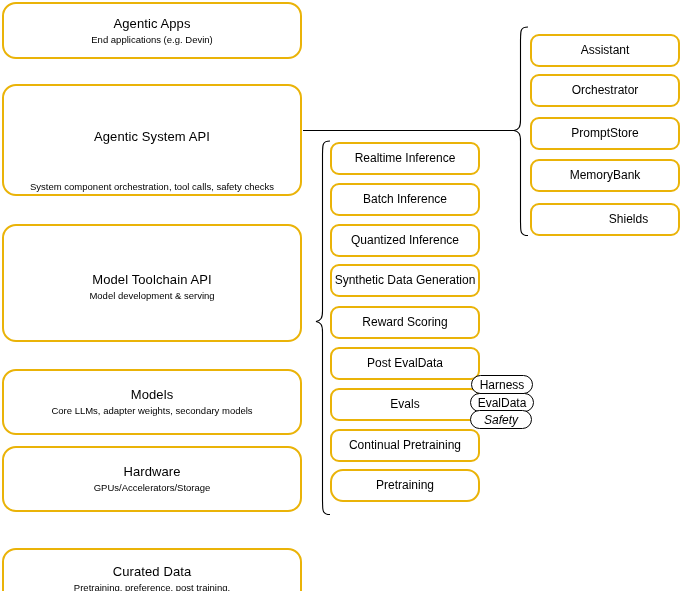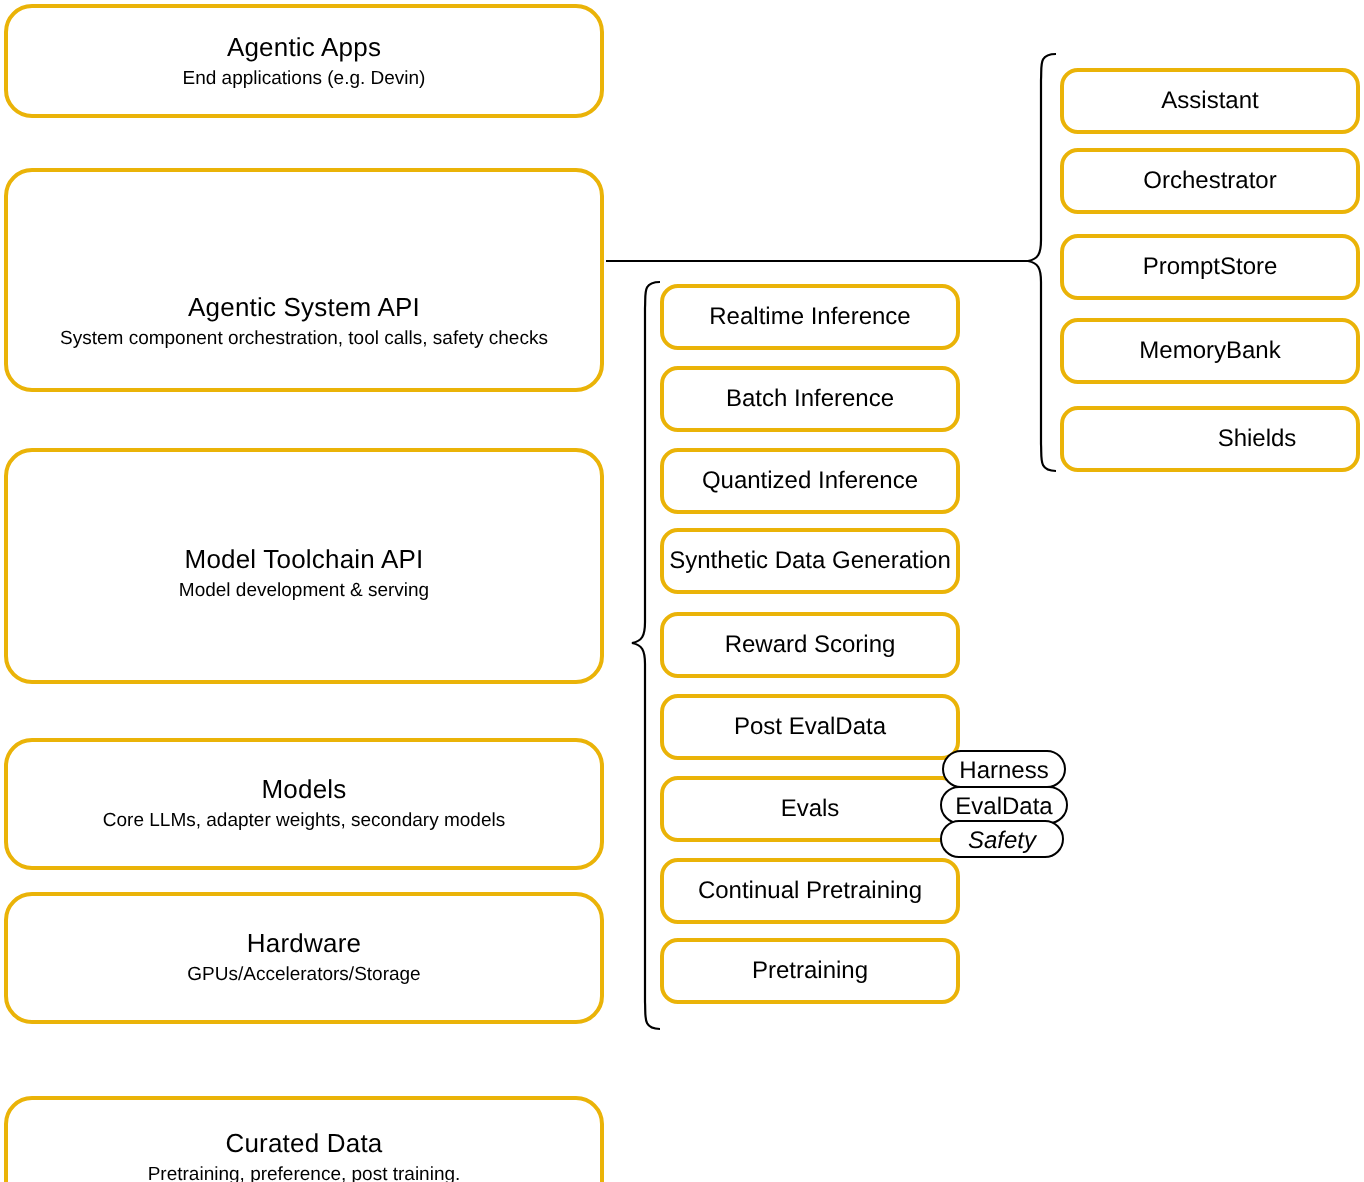--- a/index.html
+++ b/index.html
@@ -107,21 +107,21 @@
              C 321 322.5, 322.5 325, 322.5 332
              L 322.5 501
              C 323 508, 321 514.5, 330 514.5"></path>
   </svg>
 
   <div class="node layer" style="top:2px; height:57px;">
     <div class="title">Agentic Apps</div>
     <div class="sub">End applications (e.g. Devin)</div>
   </div>
 
-  <div class="node layer" style="top:84px; height:112px; justify-content:center; padding-top:42px;">
+  <div class="node layer" style="top:84px; height:112px; justify-content:space-between; padding-top:42px;">
     <div class="title">Agentic System API</div>
     <div class="sub">System component orchestration, tool calls, safety checks</div>
   </div>
 
   <div class="node layer" style="top:224px; height:118px; justify-content:flex-start; padding-top:45px;">
     <div class="title">Model Toolchain API</div>
     <div class="sub">Model development &amp; serving</div>
   </div>
 
   <div class="node layer" style="top:369px; height:66px;">
@@ -156,21 +156,21 @@
   </div>
   <div class="node pill-box mid-box" style="top:347px;">
     <span>Post EvalData</span>
   </div>
   <div class="node pill-box mid-box" style="top:388px;">
     <span>Evals</span>
   </div>
   <div class="node pill-box mid-box" style="top:429px;">
     <span>Continual Pretraining</span>
   </div>
-  <div class="node pill-box mid-box" style="top:469px;">
+  <div class="node pill-box mid-box" style="top:469px;border-radius:13px;">
     <span>Pretraining</span>
   </div>
 
   <div class="node tag" style="top:375px; left:471px; width:62px;">
     <span>Harness</span>
   </div>
   <div class="node tag" style="top:393px; left:470px; width:64px;">
     <span>EvalData</span>
   </div>
   <div class="node tag" style="top:410px; left:470px; width:62px;font-style:italic;">

